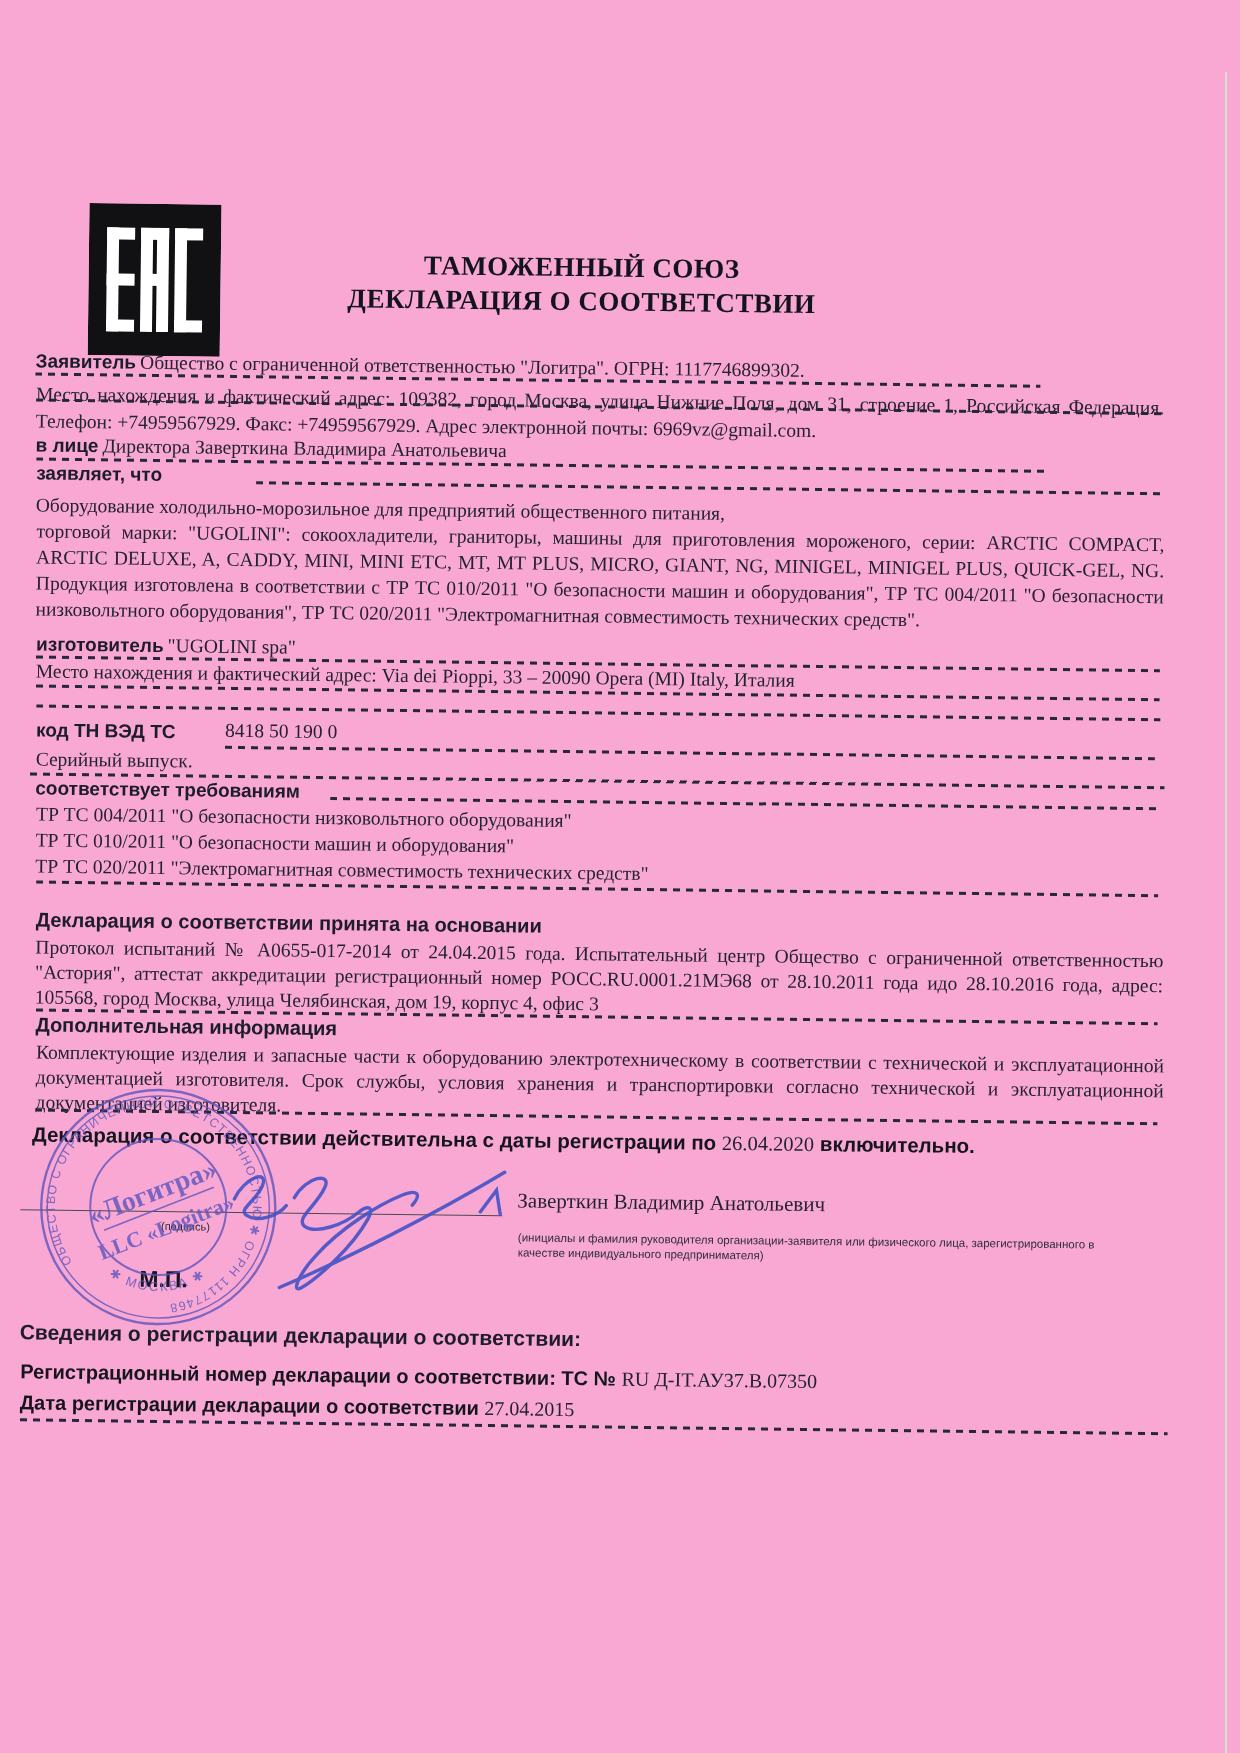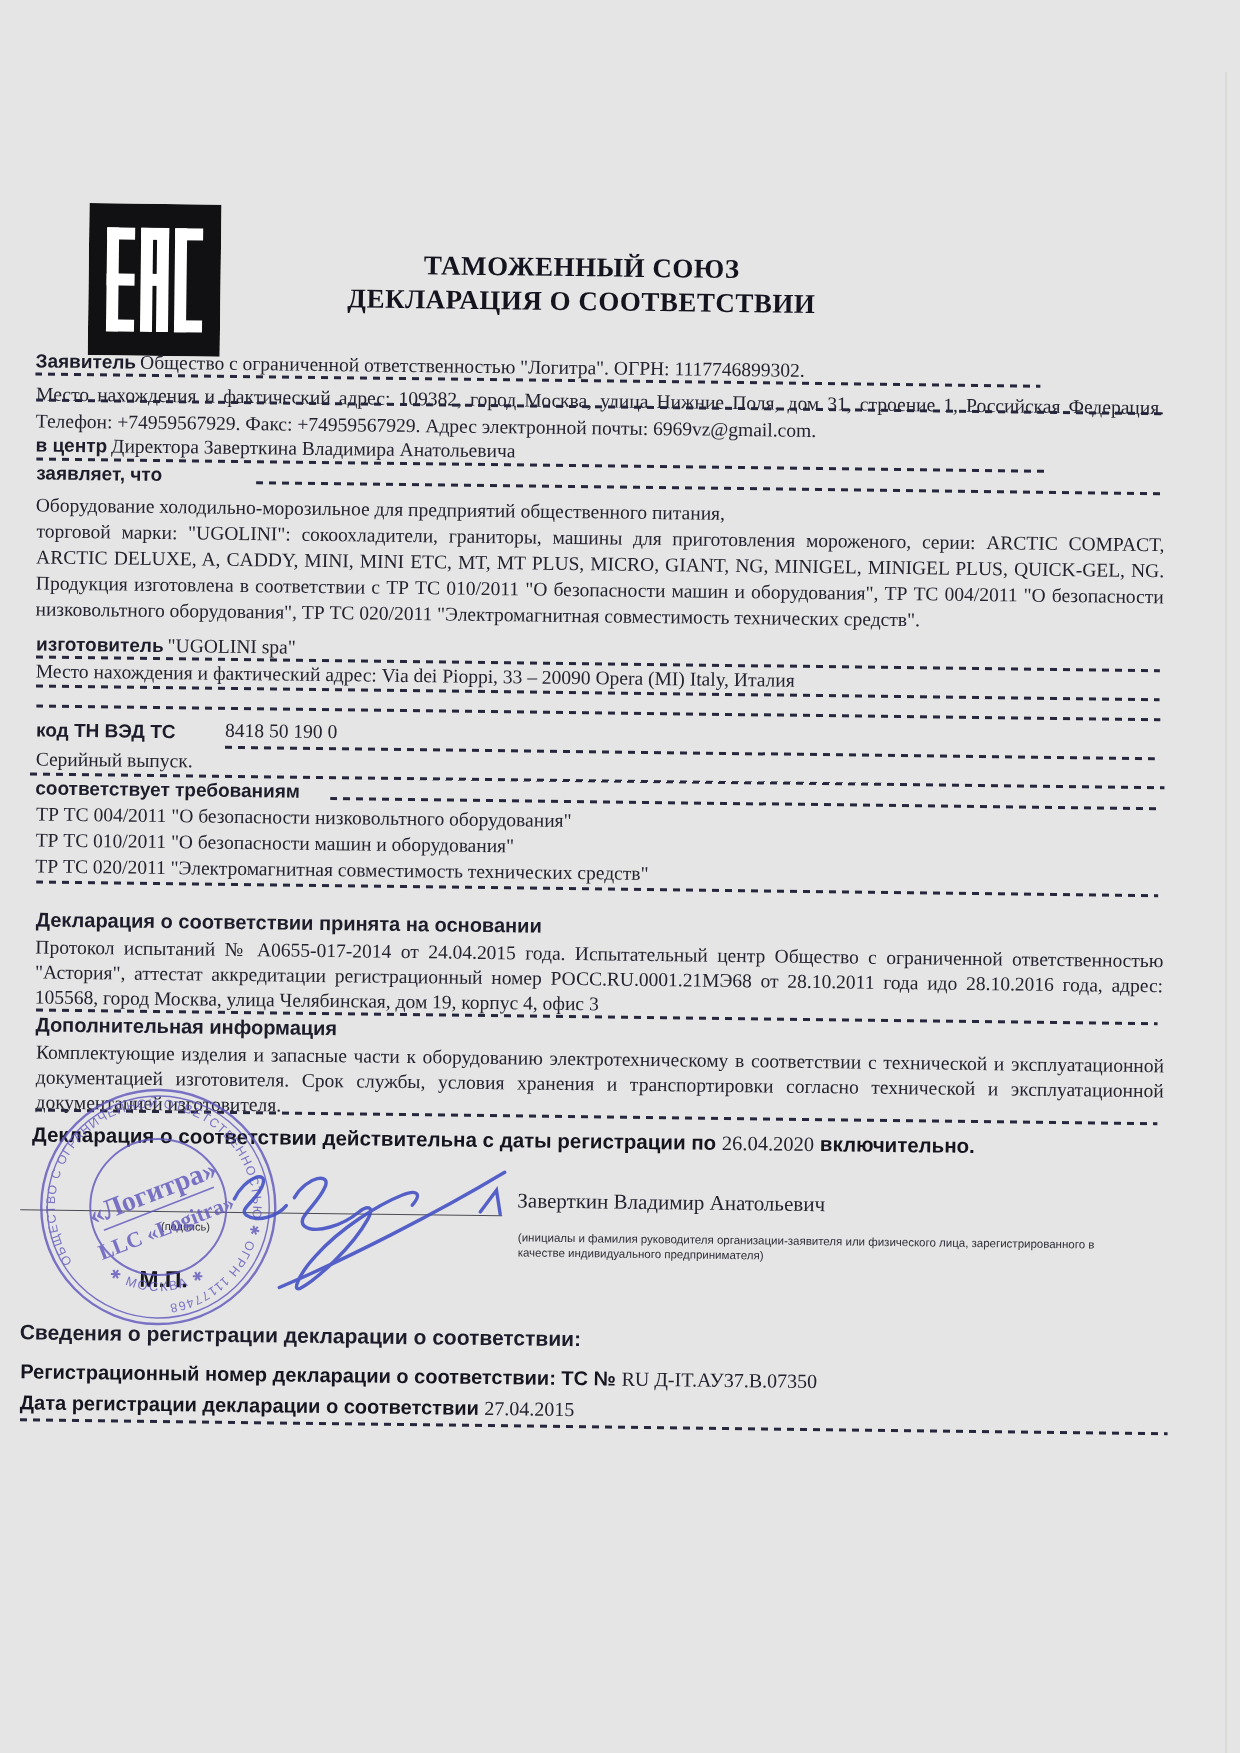--- a/index.html
+++ b/index.html
@@ -1,16 +1,16 @@
 <!DOCTYPE html>
 <html><head>
 <meta charset="utf-8">
 <style>
   html,body{margin:0;padding:0;background:#ffffff;}
-  .page{position:relative;width:1240px;height:1753px;background:#e5e5e5;overflow:hidden;
+  .page{position:relative;width:1240px;height:1753px;background:#f9a8d4;overflow:hidden;
         font-family:"Liberation Serif",serif;}
   .sheet{position:absolute;left:0;top:0;width:1240px;height:1753px;
          transform:rotate(0.7deg);transform-origin:0 0;}
   .abs{position:absolute;}
   .lb{font-family:"Liberation Sans",sans-serif;font-weight:700;font-size:19px;color:#1c1c2a;}
   .lb2{font-family:"Liberation Sans",sans-serif;font-weight:700;font-size:20px;color:#1c1c2a;}
   .sf{font-family:"Liberation Serif",serif;font-size:19.5px;color:#23232f;}
   .just{text-align:justify;}
   .dash{height:3px;background-image:repeating-linear-gradient(90deg,#26263c 0 7px,transparent 7px 13px);}
   .title{font-family:"Liberation Serif",serif;font-weight:700;font-size:27px;color:#14141f;
@@ -57,21 +57,21 @@
     <div class="abs" style="left:40px;top:350px;width:1130px;">
       <span class="lb">Заявитель</span>
       <span class="sf">Общество с ограниченной ответственностью "Логитра".  ОГРН: 1117746899302.</span>
     </div>
     <div class="abs dash" style="left:40px;top:372px;width:1005px;"></div>
 
     <div class="abs sf just" style="left:41px;top:380px;width:1128px;line-height:27px;">Место нахождения и фактический адрес: 109382, город Москва, улица Нижние Поля, дом 31, строение 1, Российская Федерация. Телефон: +74959567929. Факс: +74959567929. Адрес электронной почты: 6969vz@gmail.com.</div>
     <div class="abs dash" style="left:41px;top:398px;width:1128px;"></div>
 
     <div class="abs" style="left:41px;top:434px;width:1130px;">
-      <span class="lb">в центр</span>
+      <span class="lb">в лице</span>
       <span class="sf">Директора Заверткина Владимира Анатольевича</span>
     </div>
     <div class="abs dash" style="left:42px;top:457px;width:1010px;"></div>
 
     <div class="abs lb" style="left:42px;top:462px;">заявляет, что</div>
     <div class="abs dash" style="left:262px;top:478px;width:905px;"></div>
 
     <div class="abs sf" style="left:42px;top:492px;width:1128px;line-height:26px;">Оборудование холодильно-морозильное для предприятий общественного питания,</div>
     <div class="abs sf just" style="left:43px;top:518px;width:1128px;line-height:26px;">торговой марки: "UGOLINI": сокоохладители, граниторы, машины для приготовления мороженого, серии: ARCTIC COMPACT, ARCTIC DELUXE, A, CADDY, MINI, MINI ETC, MT, MT PLUS, MICRO, GIANT, NG, MINIGEL, MINIGEL PLUS, QUICK-GEL, NG. Продукция изготовлена в соответствии с ТР ТС 010/2011 "О безопасности машин и оборудования", ТР ТС 004/2011 "О безопасности низковольтного оборудования", ТР ТС 020/2011 "Электромагнитная совместимость технических средств".</div>
 

